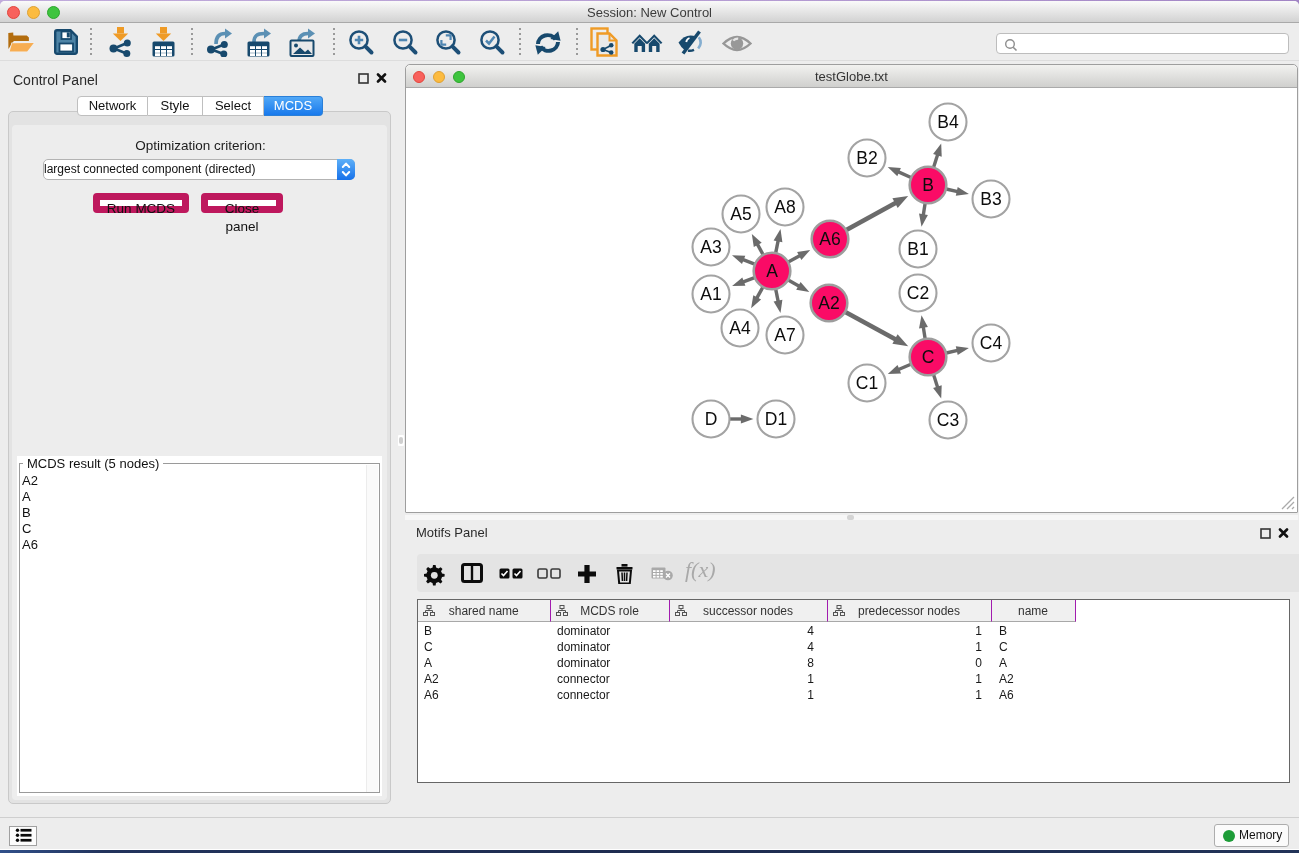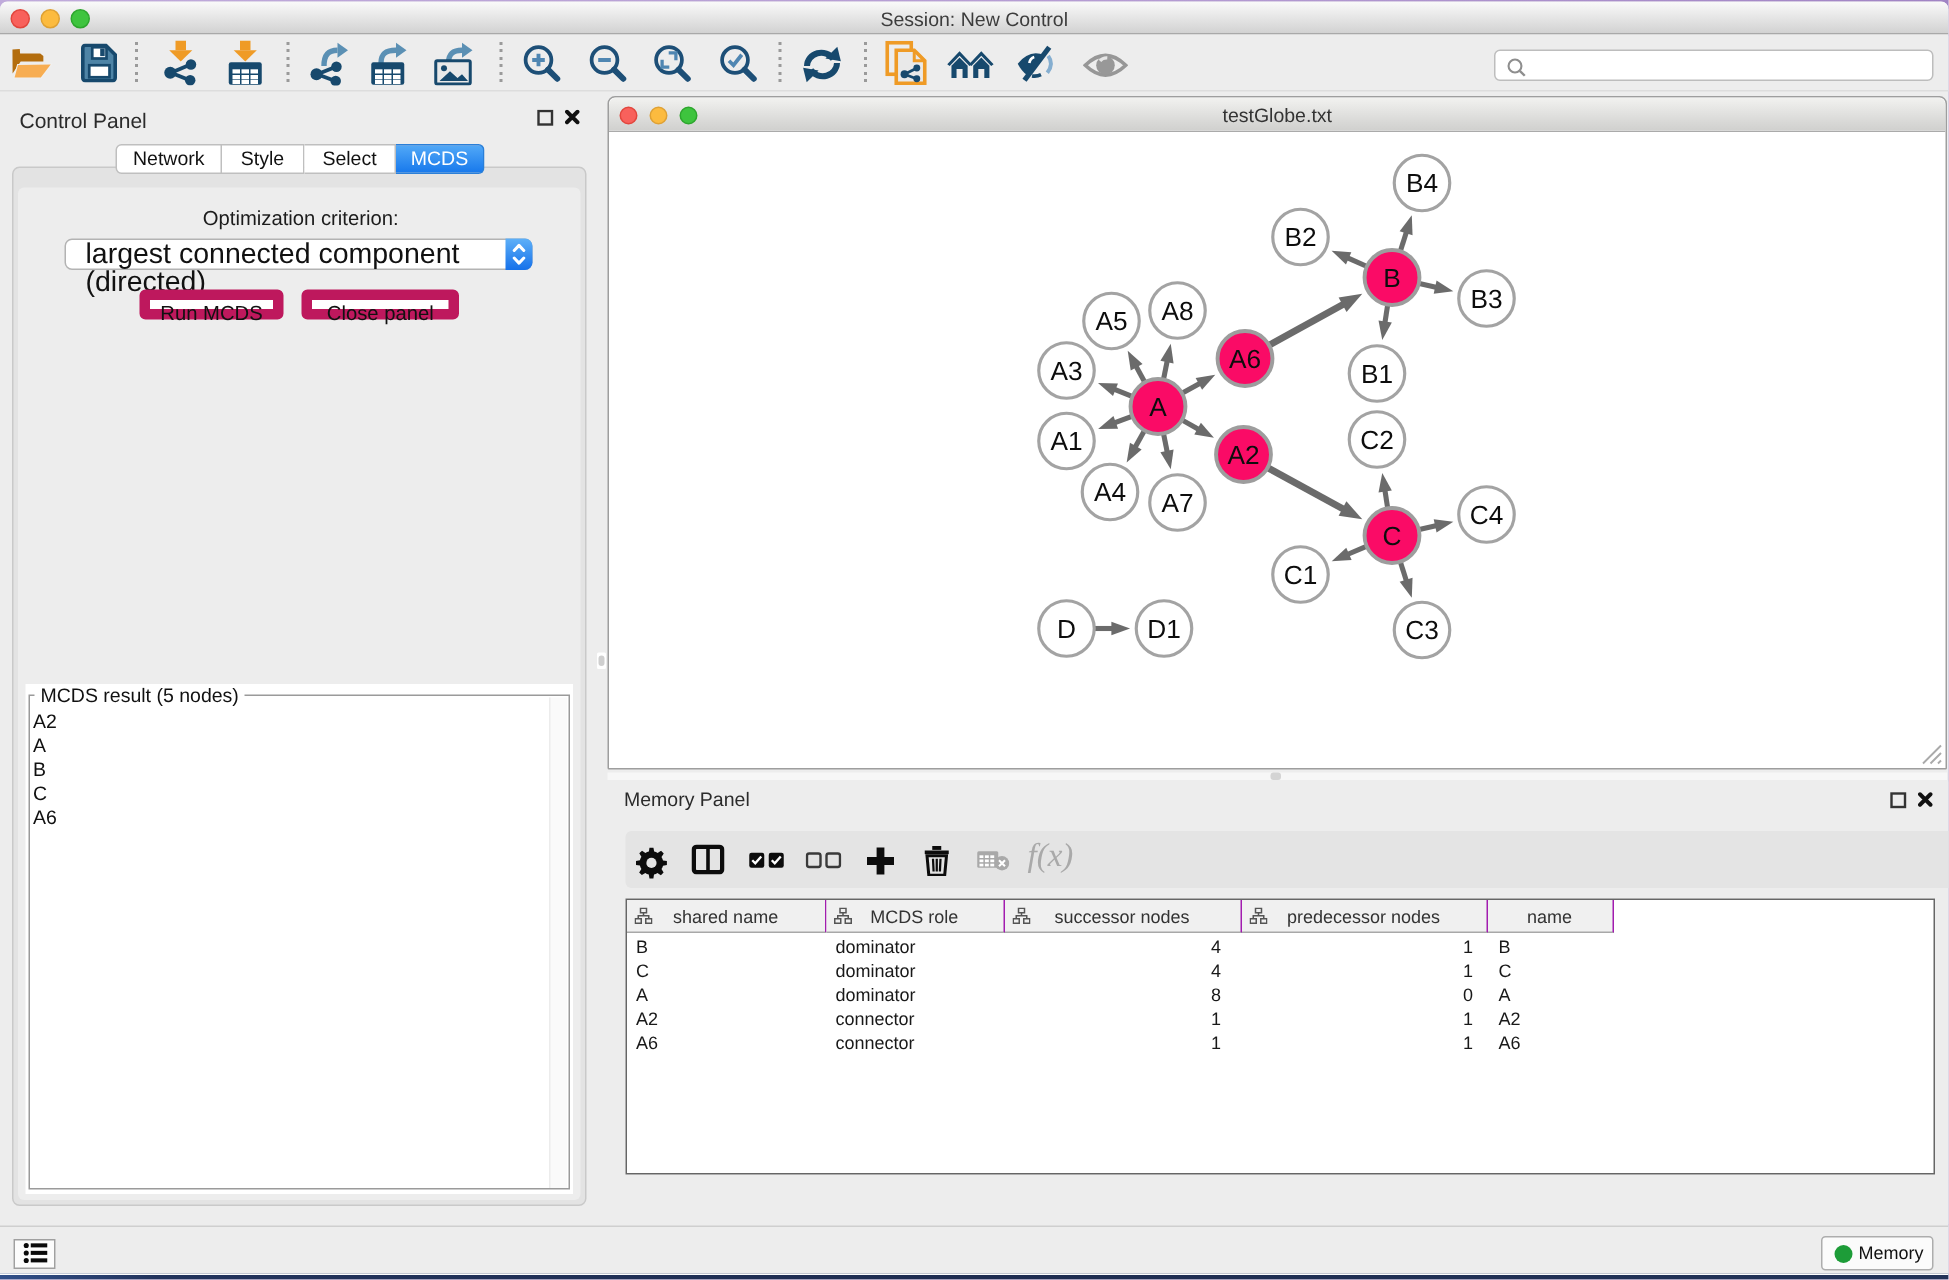--- a/index.html
+++ b/index.html
@@ -20,21 +20,21 @@
 #cp-title { position:absolute; left:13px; top:9px; font-size:14px; color:#2b2b2b; }
 .winbtns { position:absolute; top:10px; }
 #cp-inset { position:absolute; left:8px; top:48px; width:383px; height:693px; background:#e3e3e3; border:1px solid #c9c9c9; border-radius:5px; }
 #cp-inner { position:absolute; left:3px; top:13px; width:375px; height:675px; background:#ededed; border-radius:4px; }
 .segrow { position:absolute; display:flex; z-index:5; }
 .seg { height:20px; background:#ffffff; border:1px solid #bfbfbf; border-left:none; font-size:13px; color:#111; text-align:center; line-height:18px; }
 .seg.first { border-left:1px solid #bfbfbf; border-radius:4px 0 0 4px; }
 .seg.last { border-radius:0 4px 4px 0; }
 .seg.sel { background:linear-gradient(#51a8f7,#1879ec); color:#fff; border-color:#2a7fd8; }
 #optlabel { position:absolute; left:0; top:26px; width:383px; text-align:center; font-size:13.5px; color:#1c1c1c; }
-#dropdown { position:absolute; left:34px; top:47px; width:312px; height:21px; background:#fff; border:1px solid #b3b3b3; border-radius:5px; font-size:19px; color:#111; line-height:19px; padding-left:13px; }
+#dropdown { position:absolute; left:34px; top:47px; width:312px; height:21px; background:#fff; border:1px solid #b3b3b3; border-radius:5px; font-size:12px; color:#111; line-height:19px; }
 #ddbtn { position:absolute; right:-1px; top:-1px; width:18px; height:21px; background:linear-gradient(#5eb0f8,#1671ea); border-radius:0 5px 5px 0; }
 .btn { position:absolute; height:20px; background:#fff; border:7px solid #be185d; border-radius:4px; font-size:13.5px; color:#111; text-align:center; line-height:18px; }
 #mcdsbox { position:absolute; left:8px; top:344px; width:365px; height:340px; background:#ffffff; }
 #mcdsfs { position:absolute; left:2px; top:7px; width:361px; height:330px; border:1px solid #9a9a9a; }
 #mcdslegend { position:absolute; left:3px; top:-8px; background:#ffffff; padding:0 4px; font-size:13px; color:#111; }
 #mcdsitems { position:absolute; left:5px; top:17px; font-size:13px; color:#111; line-height:16px; }
 #mcds-sb { position:absolute; right:4px; top:9px; width:12px; height:327px; background:#fafafa; border-left:1px solid #ececec; }
 
 #netwin { position:absolute; left:405px; top:63px; width:893px; height:449px; background:#ffffff; border:1px solid #9e9e9e; border-radius:5px 5px 1px 1px; }
 #nw-title { position:absolute; left:0; top:0; width:891px; height:23px; background:linear-gradient(#f2f2f0,#d8d8d6 75%,#d0d0ce); border-bottom:1px solid #aaaaaa; border-radius:5px 5px 0 0; }
@@ -216,21 +216,21 @@
     </div>
     <div id="cp-inset">
           <div id="cp-inner"></div>
       <div id="optlabel">Optimization criterion:</div>
       <div id="dropdown">largest connected component (directed)
         <div id="ddbtn"><svg width="18" height="21" viewBox="0 0 18 21">
                 <path d="M5.8,8 L9,4.6 L12.2,8 M5.8,13 L9,16.4 L12.2,13" stroke="#ffffff" stroke-width="2" fill="none" stroke-linecap="round" stroke-linejoin="round"></path>
               </svg></div>
       </div>
       <div class="btn" style="left:84px;top:81px;width:96px;">Run MCDS</div>
-      <div class="btn" style="left:192px;top:81px;width:105px;">Close panel</div>
+      <div class="btn" style="left:192px;top:81px;width:82px;">Close panel</div>
       <div id="mcdsbox">
         <div id="mcdsfs">
               <div id="mcdslegend">MCDS result (5 nodes)</div>
             </div>
         <div id="mcdsitems">A2<br>A<br>B<br>C<br>A6</div>
         <div id="mcds-sb"></div>
       </div>
     </div>
   </div>
 
@@ -322,21 +322,21 @@
       <text x="585" y="260" font-size="17.5" fill="#0d0d0d" text-anchor="middle">C4</text>
       <text x="305" y="336" font-size="17.5" fill="#0d0d0d" text-anchor="middle">D</text>
       <text x="370" y="336" font-size="17.5" fill="#0d0d0d" text-anchor="middle">D1</text>
     </svg>
     <svg style="position:absolute;right:2px;bottom:2px;" width="14" height="14" viewBox="0 0 14 14">
       <path d="M13,1 L1,13 M13,6 L6,13 M13,11 L11,13" stroke="#aaa" stroke-width="1.3" fill="none"></path>
     </svg>
   </div>
 
   <div id="tpanel">
-    <div id="tp-title">Memory Panel</div>
+    <div id="tp-title">Motifs Panel</div>
     <svg class="winbtns" style="left:855px;top:7px;" width="30" height="12" viewBox="0 0 30 12">
       <rect x="1" y="1" width="9" height="9" fill="none" stroke="#333" stroke-width="1.6"></rect>
       <path d="M20,1.5 L27,8.5 M27,1.5 L20,8.5" stroke="#111" stroke-width="2.6" stroke-linecap="round"></path>
     </svg>
     <div id="tp-toolbar">
       <svg style="position:absolute;left:7px;top:11px" width="21" height="21" viewBox="0 0 21 21">
             <path d="M9,0 h2.6 l0.5,2.6 a6.8,6.8 0 0 1 2.3,1 l2.3,-1.4 1.8,1.8 L17,6.3 a6.8,6.8 0 0 1 1,2.3 L20.6,9 v2.6 l-2.6,0.5 a6.8,6.8 0 0 1 -1,2.3 l1.4,2.3 -1.8,1.8 L14.3,17 a6.8,6.8 0 0 1 -2.3,1 L11.6,20.6 H9 l-0.5,-2.6 a6.8,6.8 0 0 1 -2.3,-1 l-2.3,1.4 -1.8,-1.8 L3.6,14.3 a6.8,6.8 0 0 1 -1,-2.3 L0,11.6 V9 l2.6,-0.5 a6.8,6.8 0 0 1 1,-2.3 L2.2,3.9 4,2.1 6.3,3.6 a6.8,6.8 0 0 1 2.3,-1 Z" fill="#0c0c0c"></path>
             <circle cx="10.3" cy="10.3" r="3.4" fill="#e3e3e3"></circle>
           </svg>
       <svg style="position:absolute;left:44px;top:9px" width="22" height="20" viewBox="0 0 22 20">

